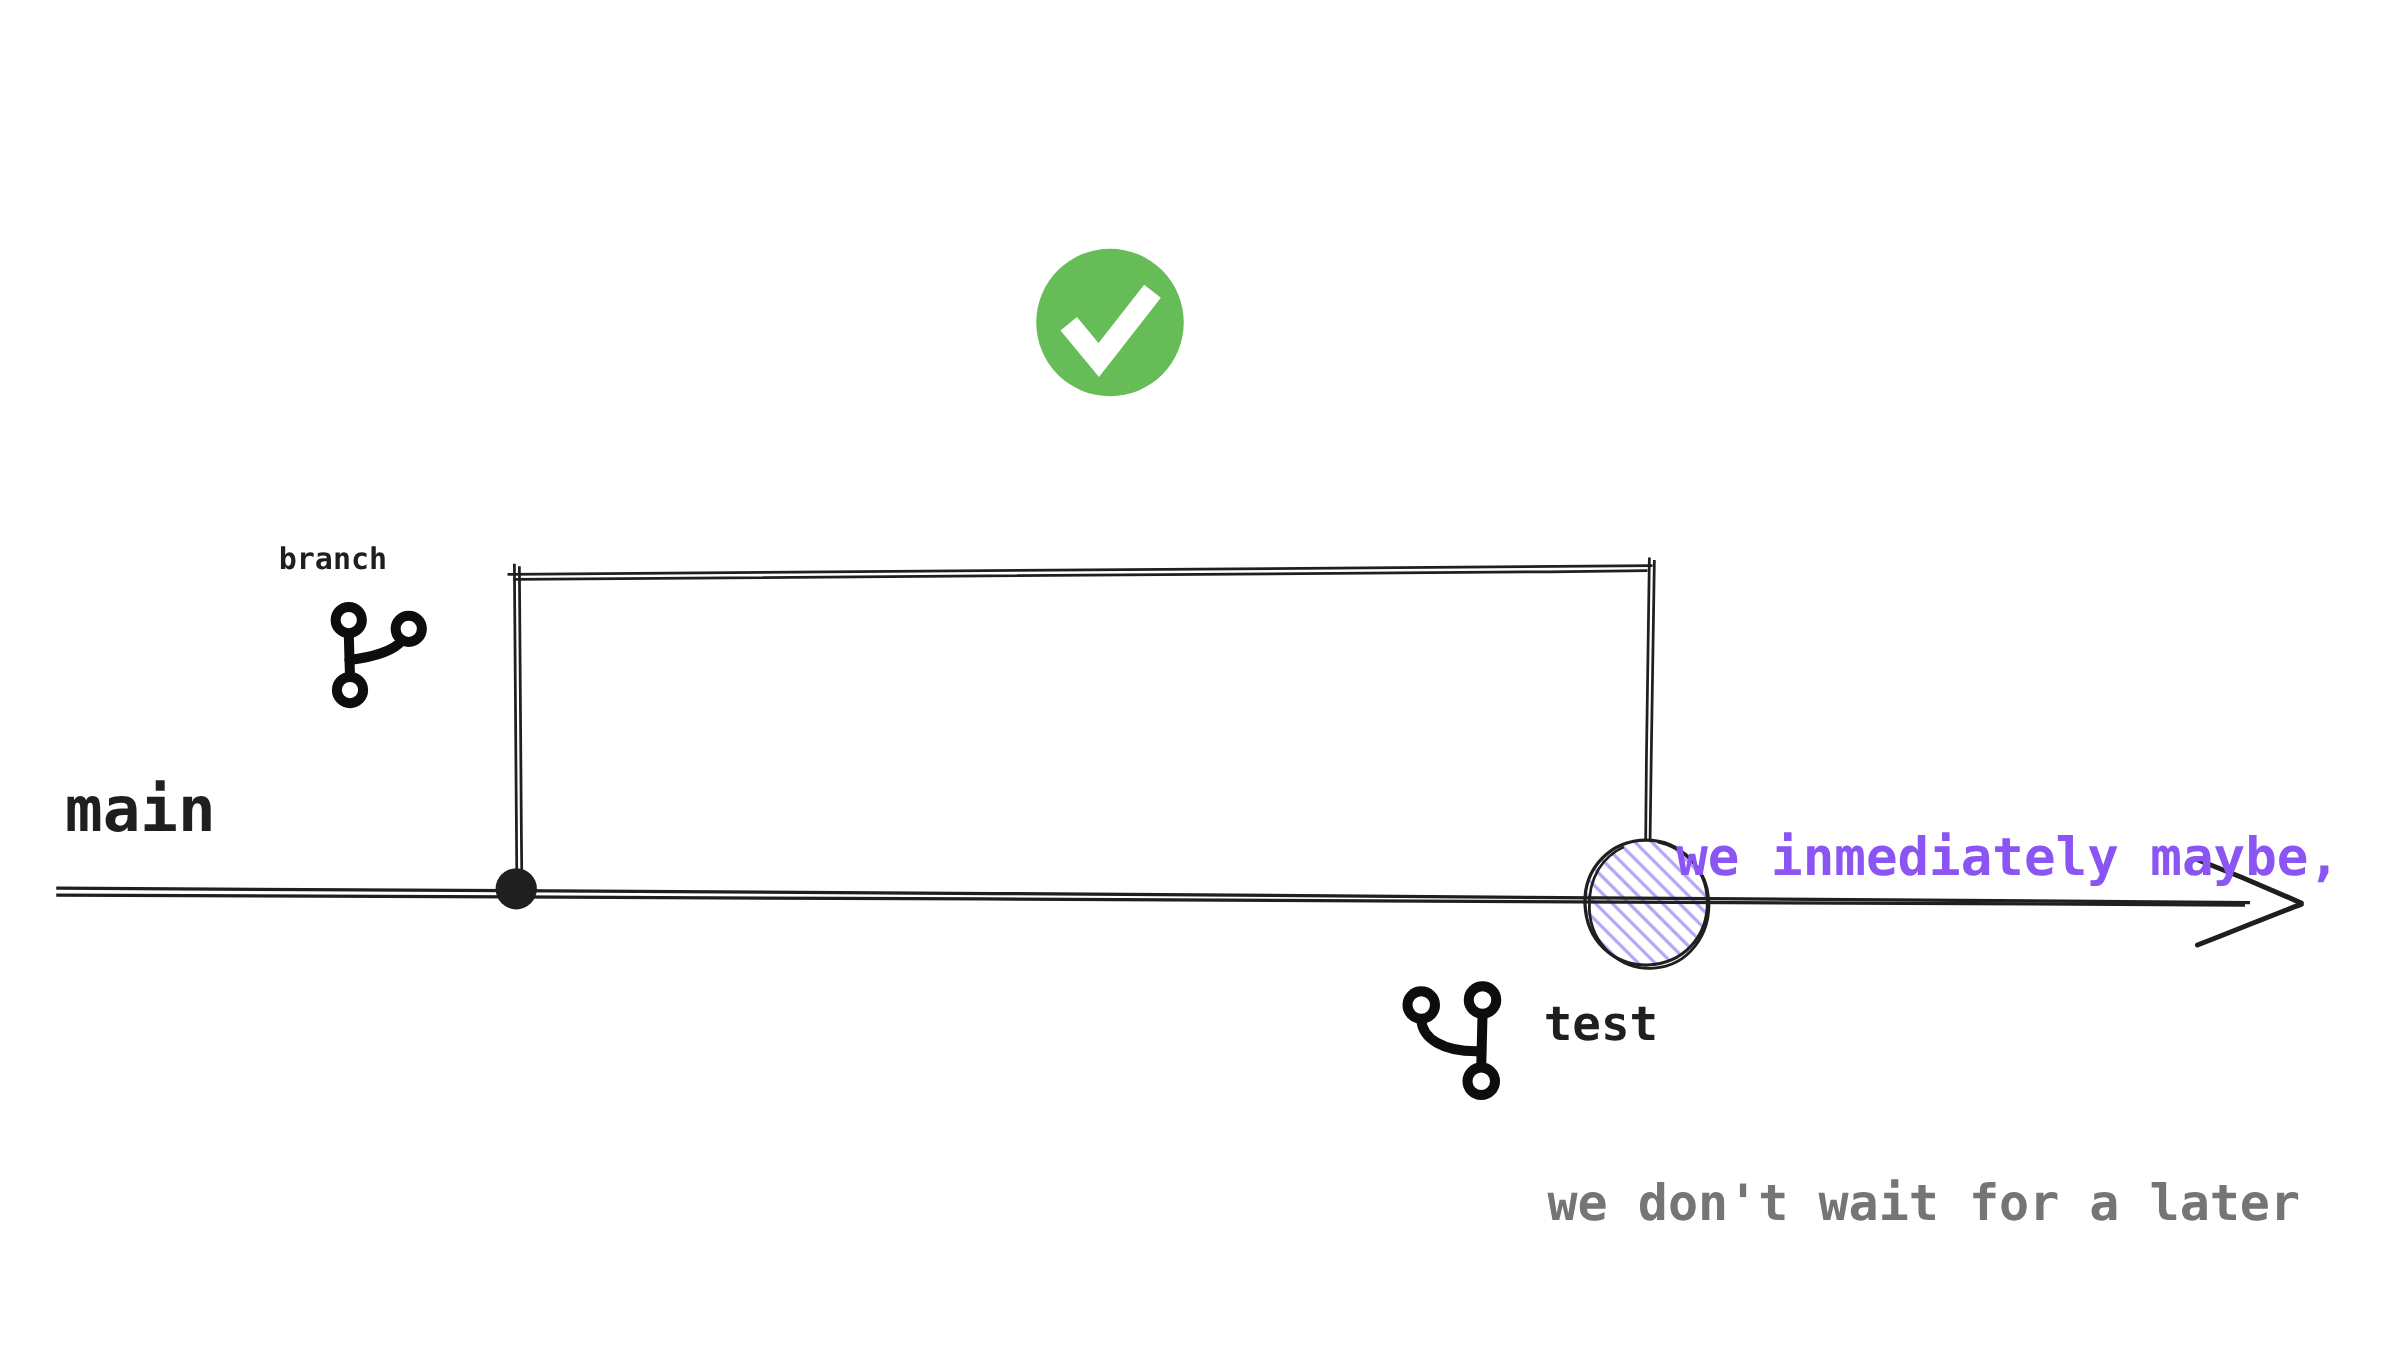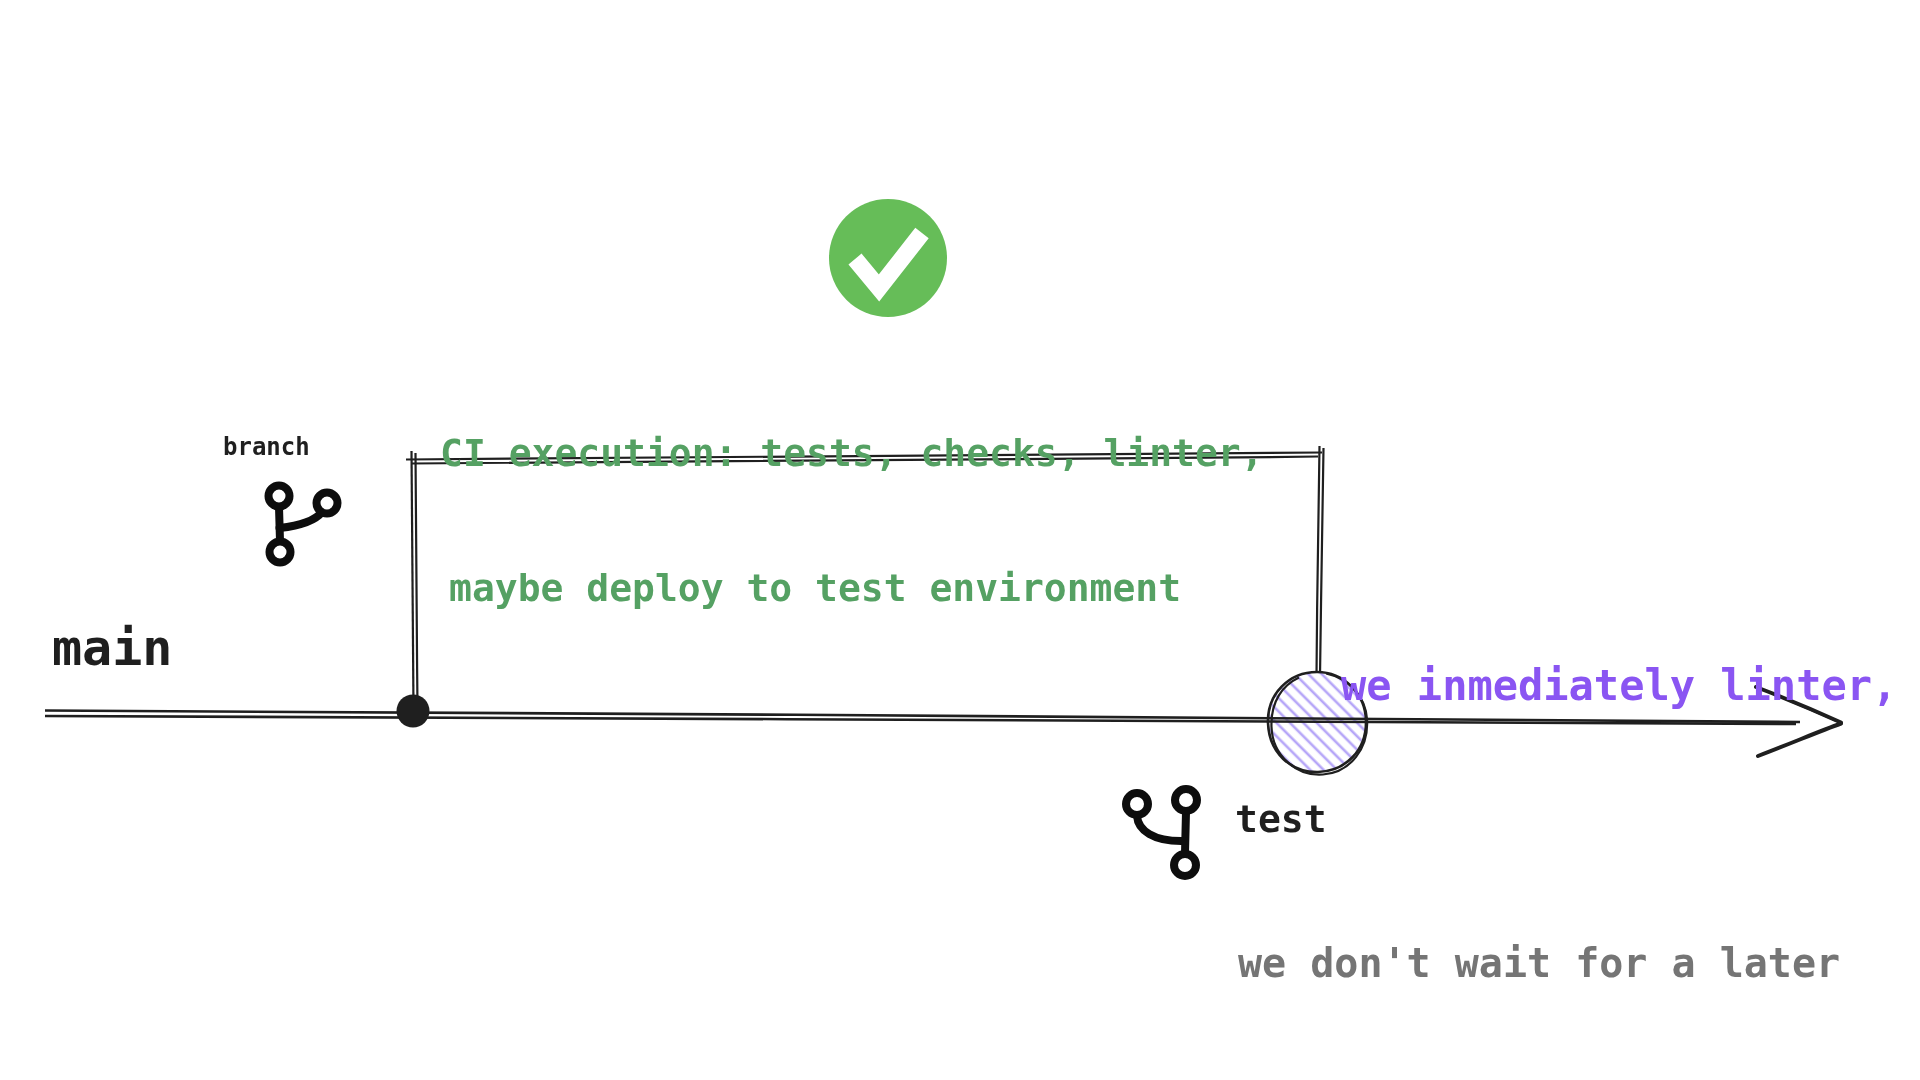--- a/index.html
+++ b/index.html
@@ -97,31 +97,27 @@
 
     <g transform="translate(1123,786)">
       <path class="icon-stroke" d="M63,26 L62,67"></path>
       <path class="icon-stroke" d="M14,30 C 15,44 30,56 62,55"></path>
       <circle class="icon-dot" cx="14" cy="18" r="11"></circle>
       <circle class="icon-dot" cx="63" cy="14" r="11"></circle>
       <circle class="icon-dot" cx="62" cy="79" r="11"></circle>
     </g>
   </svg>
 
-  <div class="label note ci-note">
-    <span class="l1">CI execution: tests, checks, linter,</span>
-    <span class="l2">maybe deploy to test environment</span>
-  </div>
 
   <div class="label branch-label">branch</div>
 
   <div class="label main-label">main</div>
 
   <div class="label note purple-note">
-    <span class="l1">we inmediately linter,</span>
+    <span class="l1">we inmediately maybe,</span>
   </div>
 
   <div class="label merge-label">test</div>
 
   <div class="label note review-note">
     <span class="l1">we don't wait for a later</span>
     
   </div>
 
 </div>

